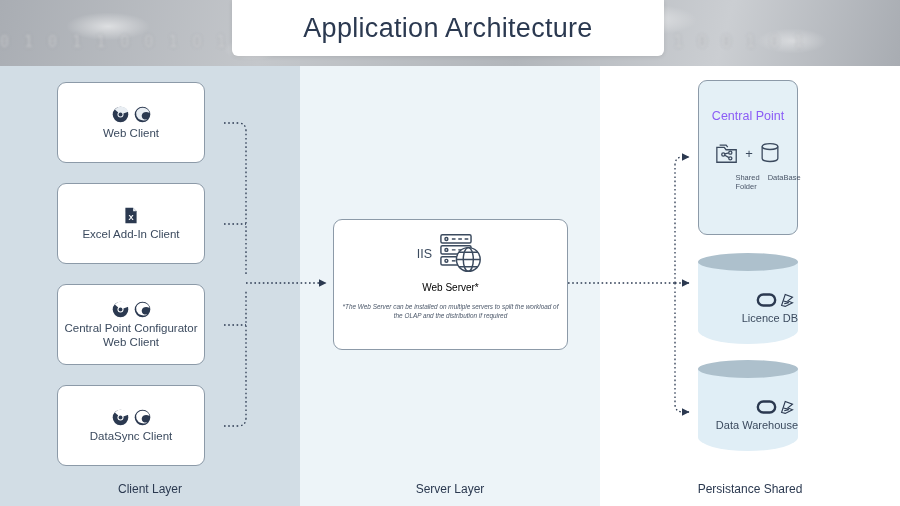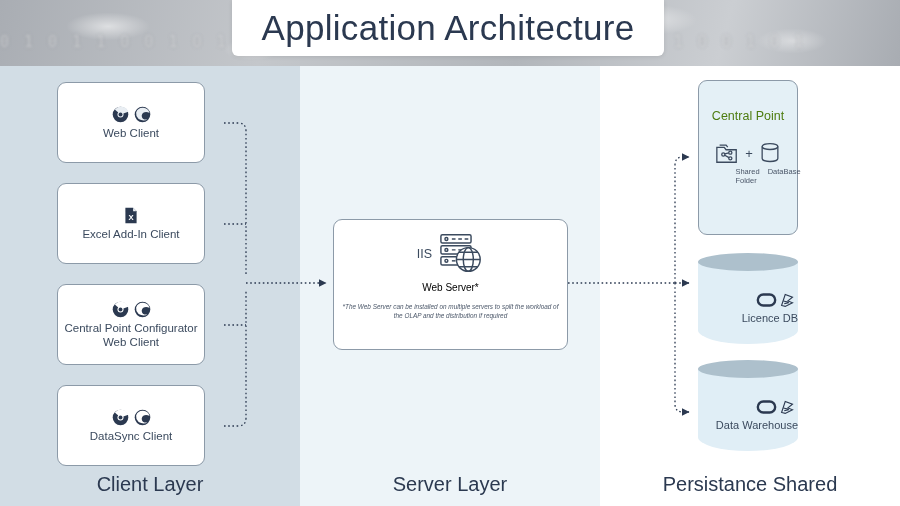--- a/index.html
+++ b/index.html
@@ -37,32 +37,32 @@
     text-shadow: 0 0 3px rgba(120,124,130,.8);
   }
   .banner-digits span { display: block; }
   .title-card {
     position: absolute; left: 232px; top: 0; width: 432px; height: 56px;
     background: #ffffff; border-radius: 0 0 6px 6px;
     display: flex; align-items: center; justify-content: center;
     box-shadow: 0 1px 4px rgba(0,0,0,.10);
   }
   .title-card h1 {
-    font-size: 35px; font-weight: 400; color: #2b3950; letter-spacing: .3px;
+    font-size: 27px; font-weight: 400; color: #2b3950; letter-spacing: .3px;
   }
 
   
   .col { position: absolute; top: 66px; height: 440px; }
   .col-client      { left: 0px;   width: 300px; background: #d2dde5; }
   .col-server      { left: 300px; width: 300px; background: #edf4f8; }
   .col-persistence { left: 600px; width: 300px; background: #ffffff; }
 
   .layer-label {
     position: absolute; bottom: 10px; left: 0; width: 100%;
-    text-align: center; font-size: 20px; color: #2b3950; font-weight: 400;
+    text-align: center; font-size: 12px; color: #2b3950; font-weight: 400;
   }
 
   
   .client-box {
     position: absolute; left: 57px; width: 148px; height: 81px;
     background: #ffffff; border: 1px solid #8c9aa8; border-radius: 9px;
     display: flex; flex-direction: column; align-items: center; justify-content: center;
     gap: 3px;
   }
   .client-box .lbl { font-size: 11.5px; color: #3b4a5e; text-align: center; line-height: 14px; }
@@ -78,24 +78,24 @@
     line-height: 9px; margin-top: 9px; width: 216px;
   }
   .iis-row { display: flex; align-items: center; gap: 6px; }
   .iis-text { font-size: 12.5px; color: #3b4a5e; }
 
   .cp-box {
     position: absolute; left: 698px; top: 80px; width: 100px; height: 155px;
     background: #e4f0f6; border: 1px solid #8c9aa8; border-radius: 9px;
     display: flex; flex-direction: column; align-items: center; padding-top: 28px;
   }
-  .cp-title { font-size: 12.5px; color: #4d7c0f; }
+  .cp-title { font-size: 12.5px; color: #8b5cf6; }
   .cp-icons { display: flex; align-items: center; gap: 5px; margin-top: 18px; }
   .cp-plus { font-size: 13px; color: #3b4a5e; }
-  .cp-caps { display: flex; gap: 8px; margin-top: 2px; padding-left: 40px; }
+  .cp-caps { display: flex; gap: 8px; margin-top: 8px; padding-left: 40px; }
   .cp-caps span { font-size: 7.5px; color: #4a5668; }
 
   
   .cyl { position: absolute; left: 698px; width: 100px; }
   .cyl-body {
     position: relative; width: 100px; height: 82px;
     background: #e0eef6; border-radius: 0 0 50% 50% / 0 0 14px 14px;
   }
   .cyl-top {
     position: absolute; left: 0; top: -9px; width: 100px; height: 18px;

